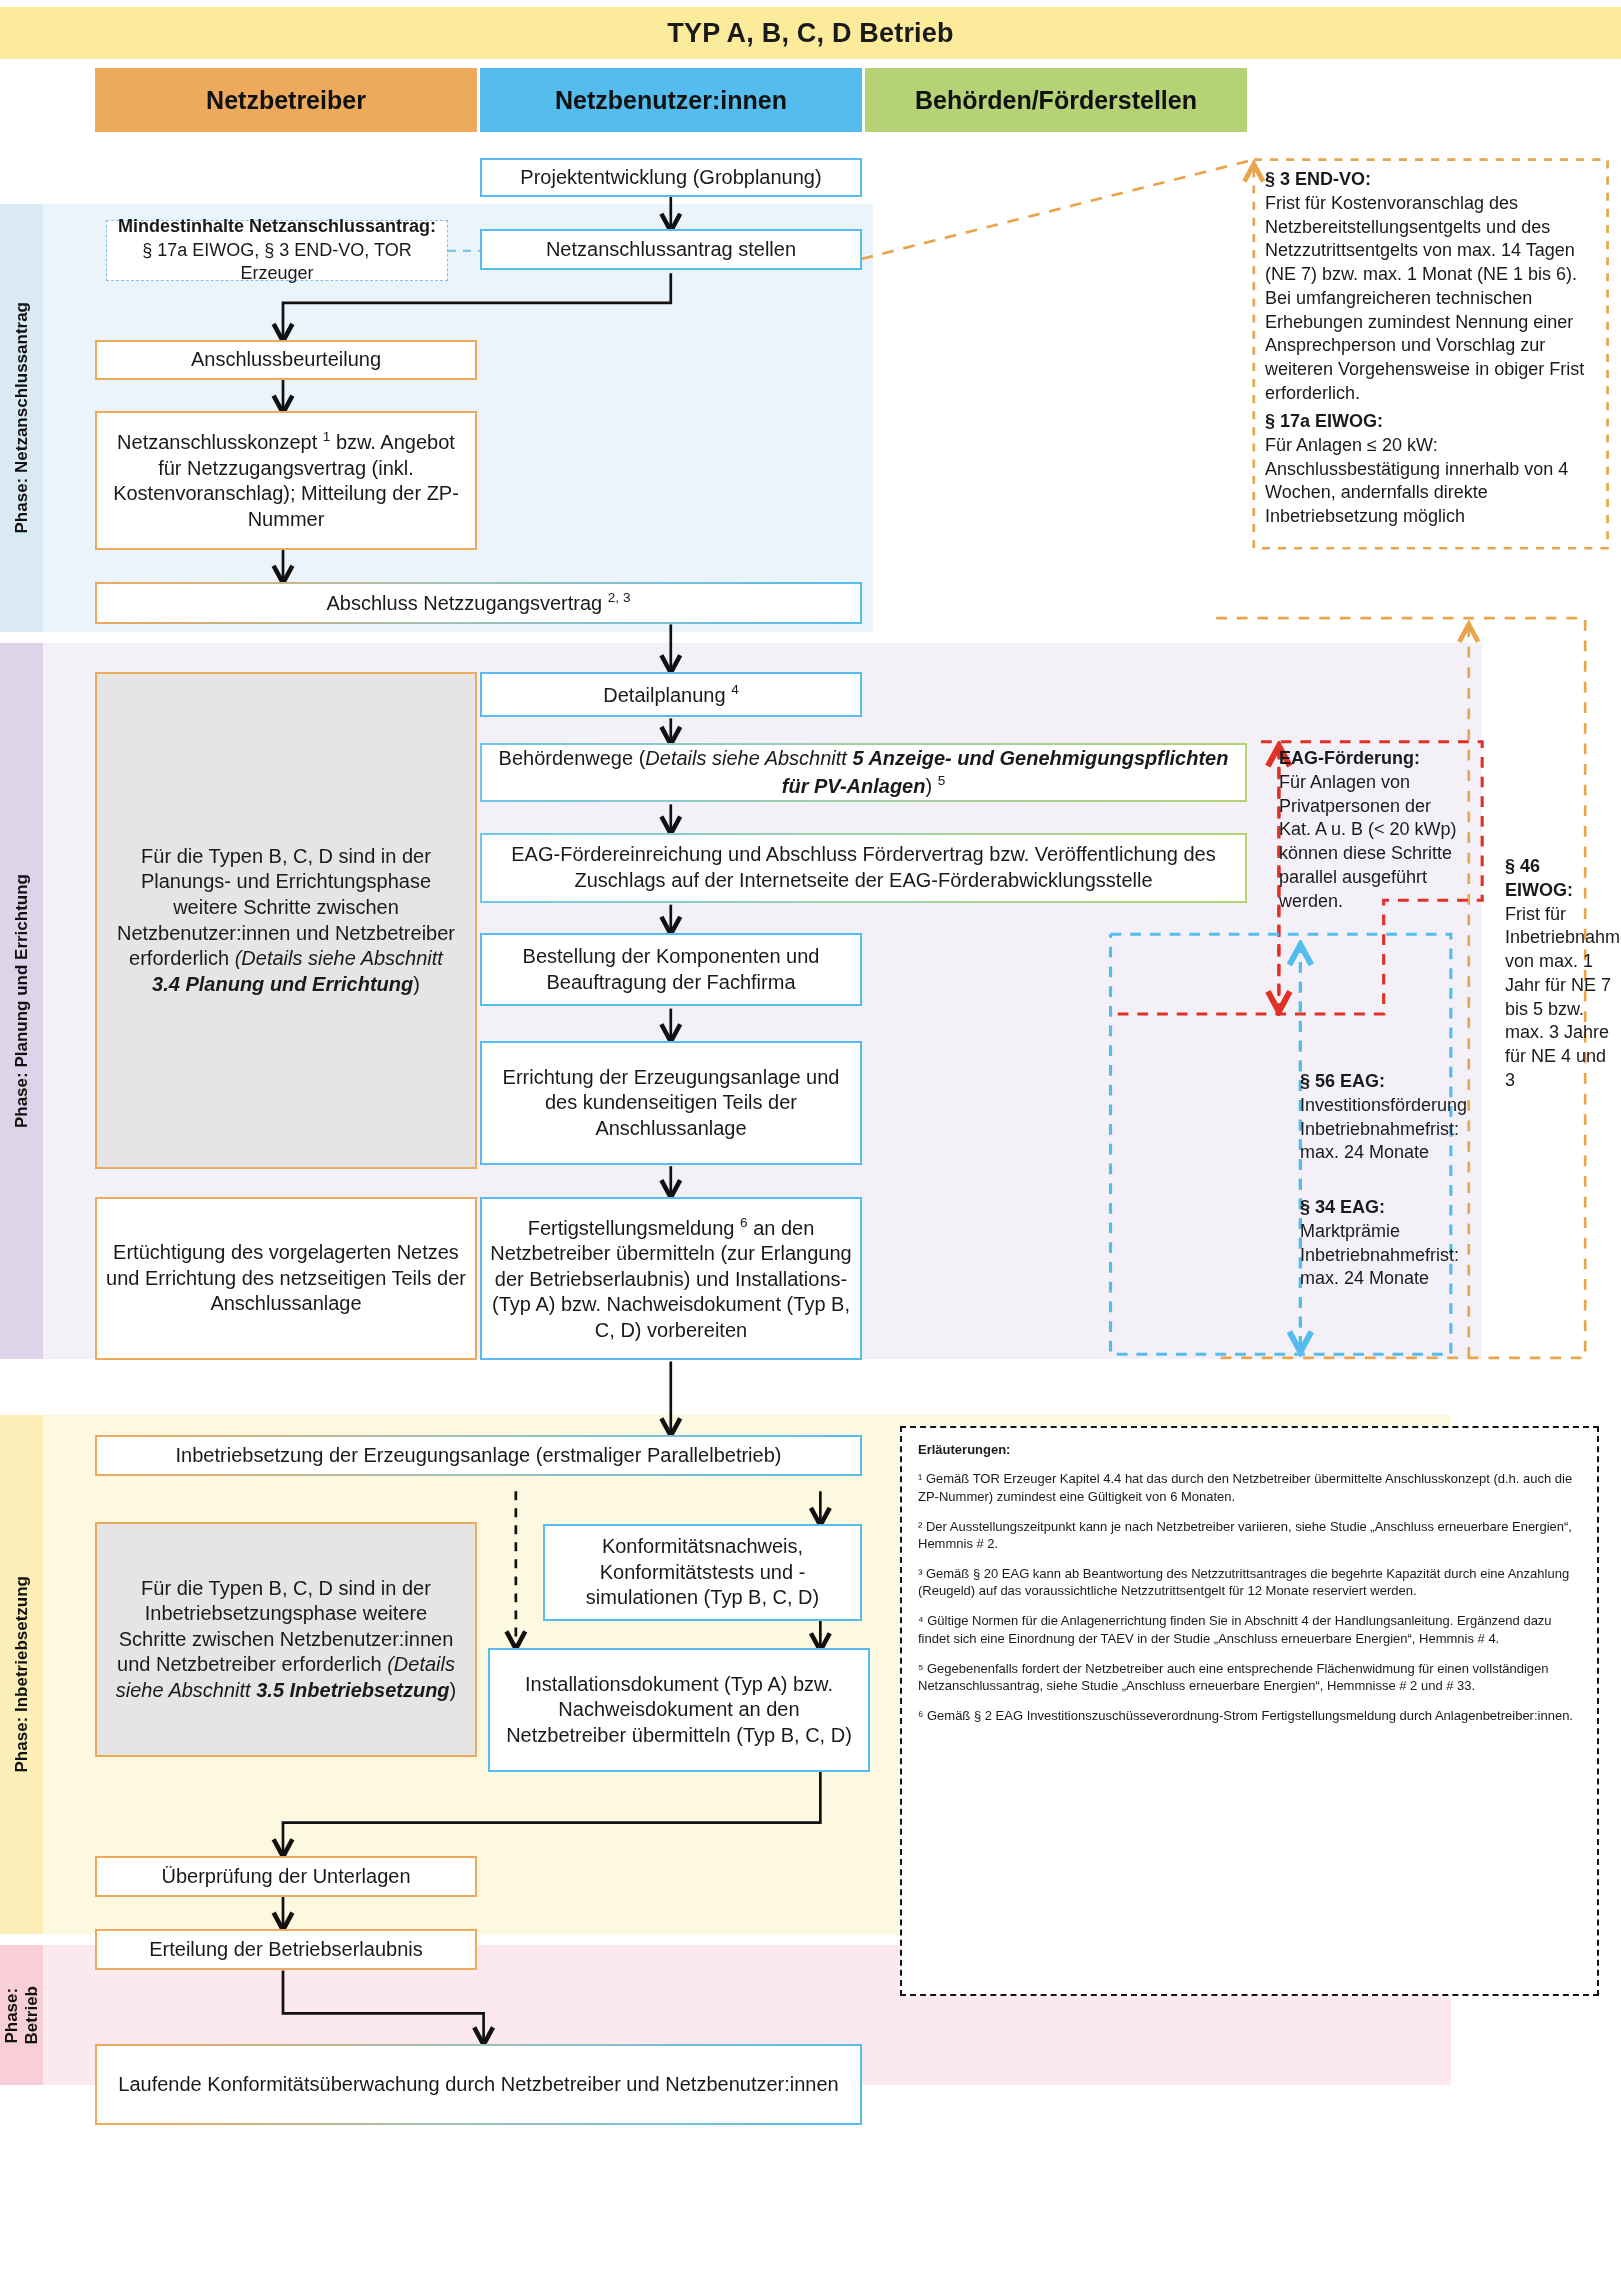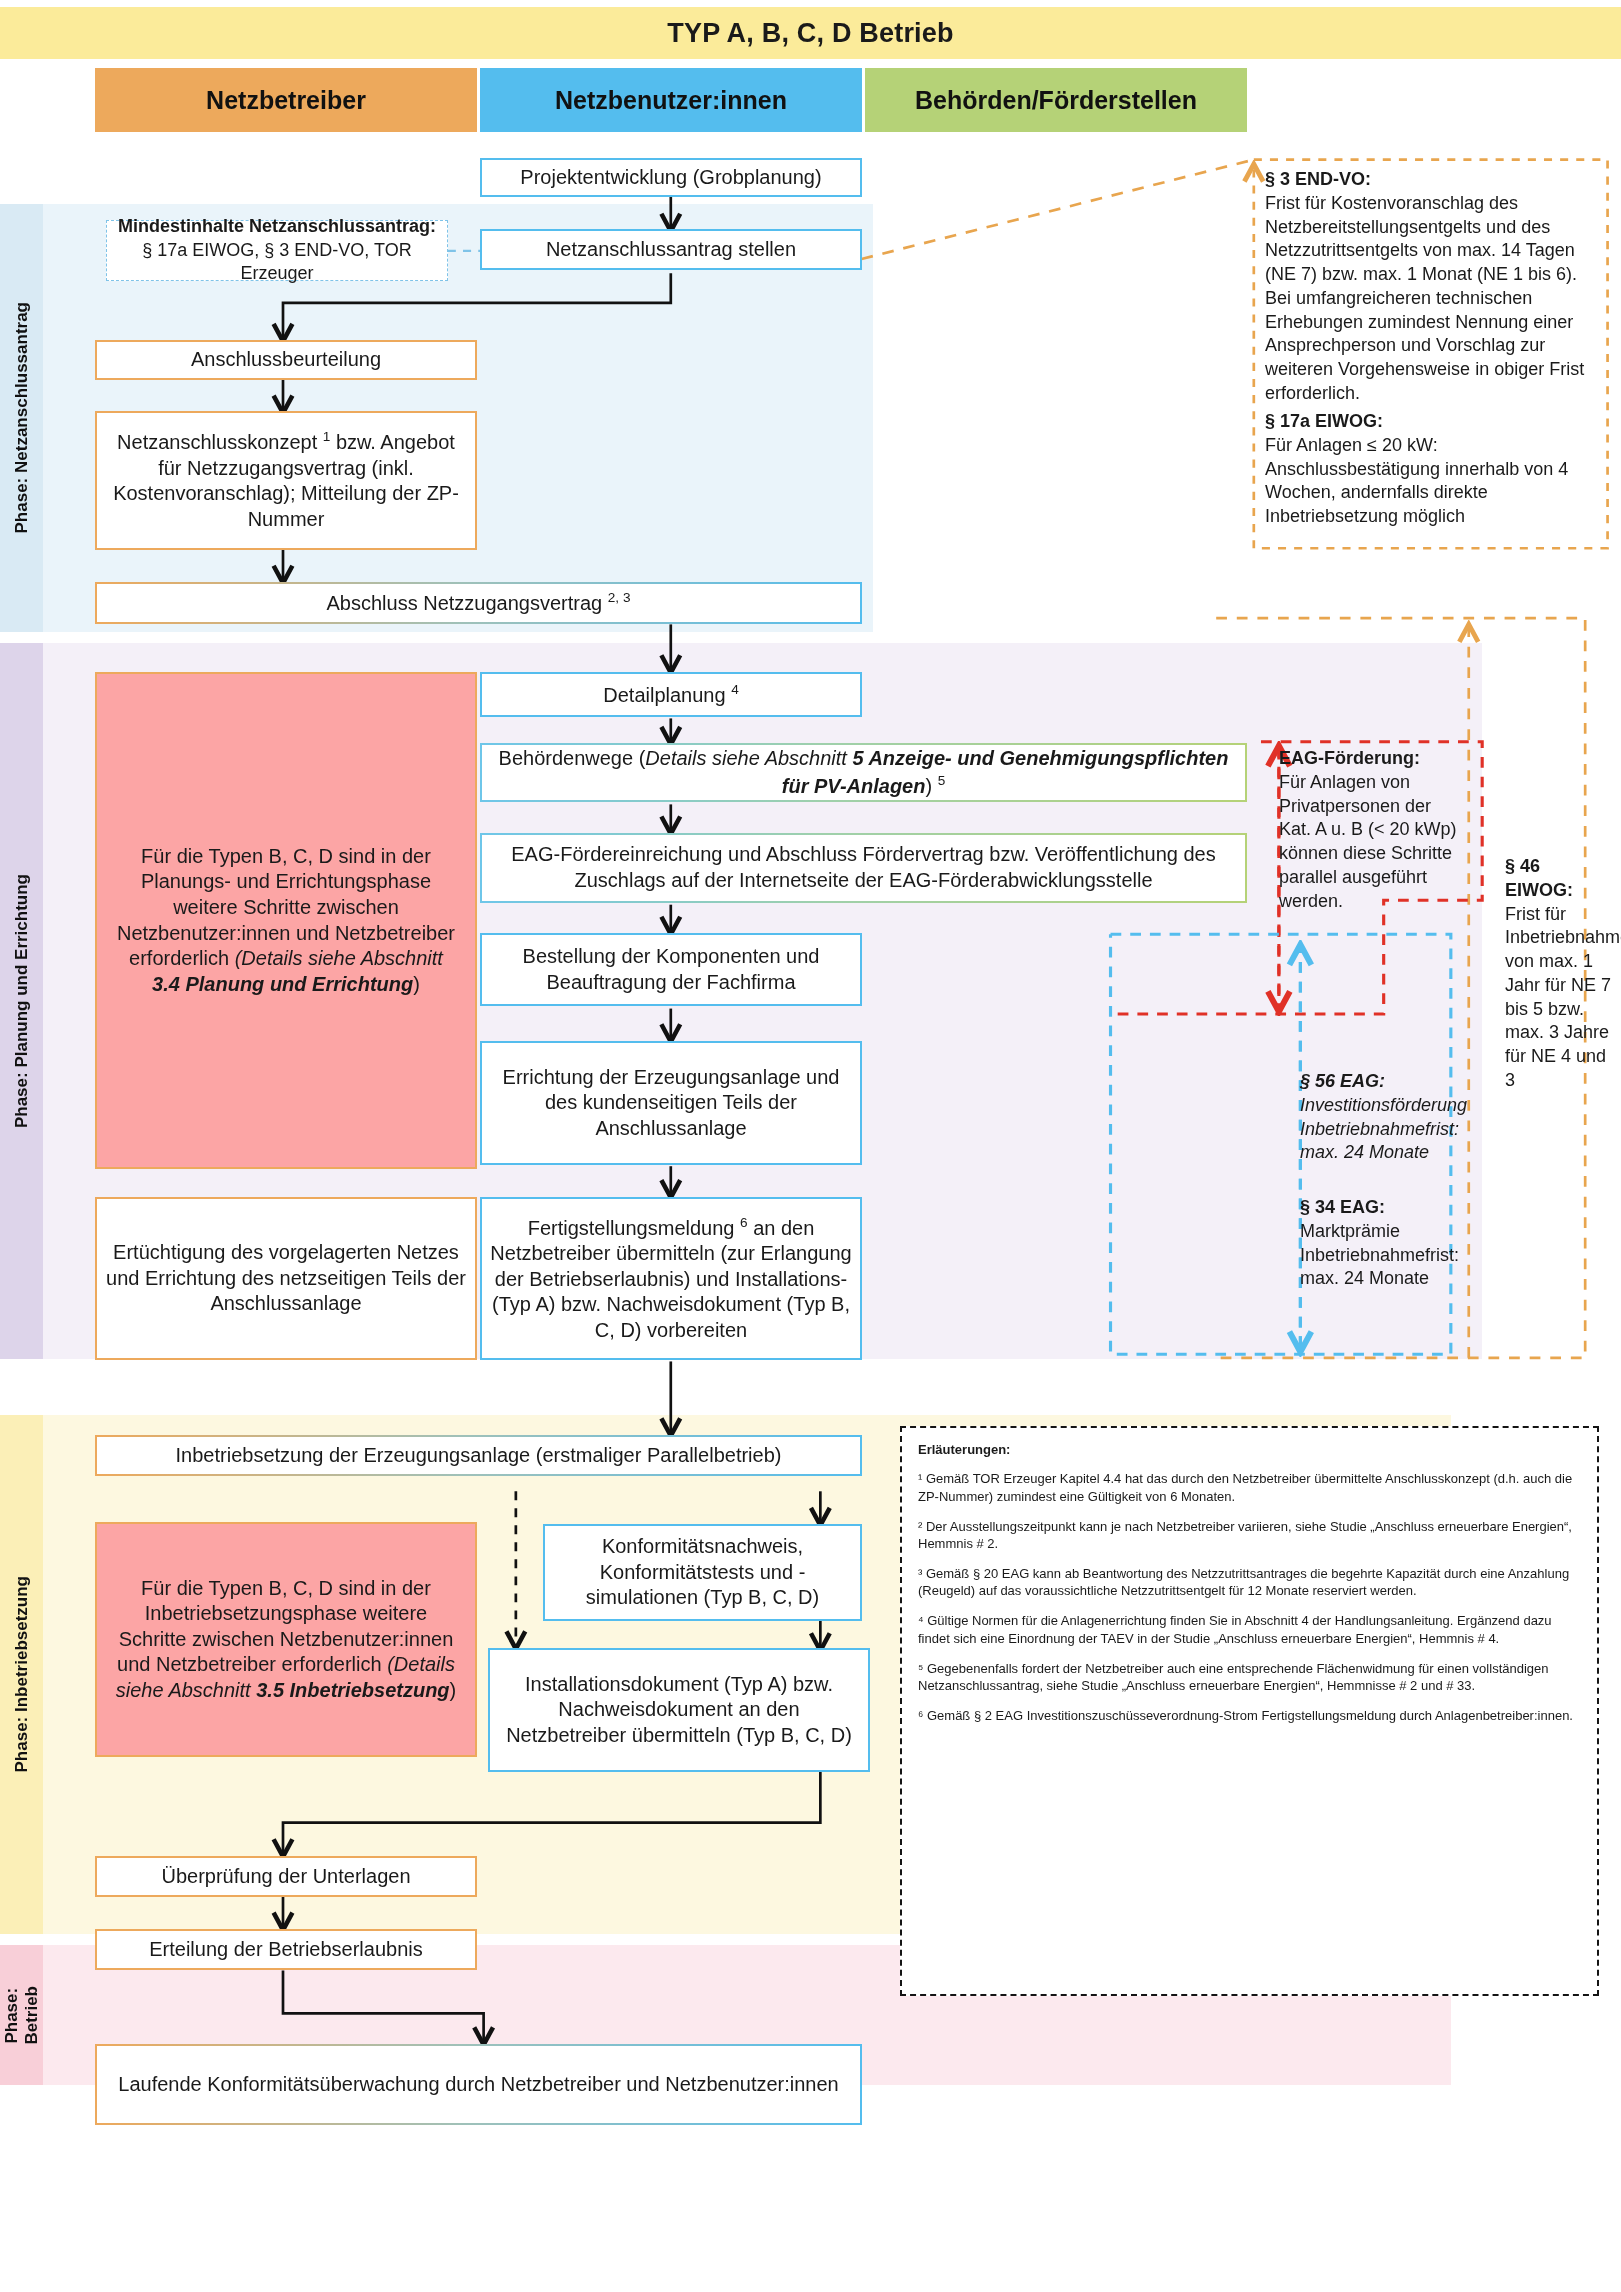--- a/index.html
+++ b/index.html
@@ -50,21 +50,21 @@
 
   
   .box{
     background:#fff;border:2.7px solid #54bdee;
     display:flex;align-items:center;justify-content:center;text-align:center;
     font-size:20px;line-height:1.28;padding:3.6px 9px;
   }
   .box.orange{border-color:#eda95c;}
   .box.grad-ob{border:2.7px solid #eda95c;border-image:linear-gradient(to right,#eda95c 0%,#9fc1b9 48%,#54bdee 100%) 1;}
   .box.grad-bg{border:2.7px solid #54bdee;border-image:linear-gradient(to right,#6ec6e9 0%,#9fd0ab 45%,#b5d277 100%) 1;}
-  .box.grey{background:#fca5a5;border-color:#eda95c;}
+  .box.grey{background:#e5e5e5;border-color:#eda95c;}
 
   .note-dashed{
     background:#fff;border:1.8px dashed #7fc3e8;
     display:flex;flex-direction:column;align-items:center;justify-content:center;
     text-align:center;font-size:18px;line-height:1.3;padding:5.4px 7.2px;
   }
   .plain-note{font-size:18px;line-height:1.32;text-align:left;}
   .legend-box{
     background:#fff;border:2.7px dashed #141414;
     font-size:13px;line-height:1.34;padding:12.5px 16px;text-align:left;
@@ -310,21 +310,21 @@
     <span class="b">§ 17a EIWOG:</span><br>
     <span>Für Anlagen ≤ 20 kW: Anschlussbestätigung innerhalb von 4 Wochen, andernfalls direkte Inbetriebsetzung möglich</span>
   </div>
 </div>
 
 <div class="abs plain-note" style="left:1279px;top:747px;width:186px;">
   <span class="b">EAG-Förderung:</span><br>
   <span>Für Anlagen von Privatpersonen der Kat. A u. B (&lt; 20 kWp) können diese Schritte parallel ausgeführt werden.</span>
 </div>
 
-<div class="abs plain-note" style="left:1300px;top:1070px;width:197px;font-style:italic;">
+<div class="abs plain-note" style="left:1300px;top:1070px;width:197px;">
   <span class="b">§ 56 EAG:</span><br>
   <span>Investitionsförderung Inbetriebnahmefrist: max. 24 Monate</span>
 </div>
 
 <div class="abs plain-note" style="left:1300px;top:1196px;width:197px;">
   <span class="b">§ 34 EAG:</span><br>
   <span>Marktprämie Inbetriebnahmefrist: max. 24 Monate</span>
 </div>
 
 <div class="abs plain-note" style="left:1505px;top:855px;width:107px;">

